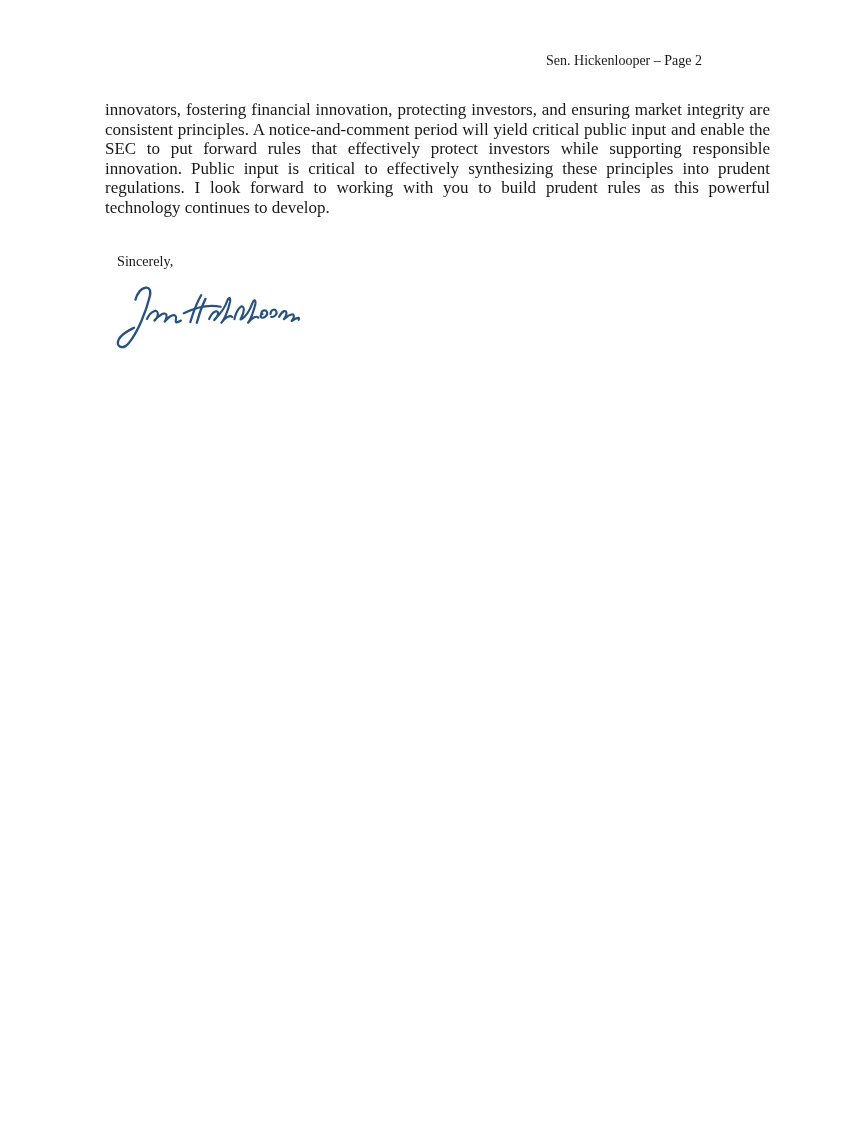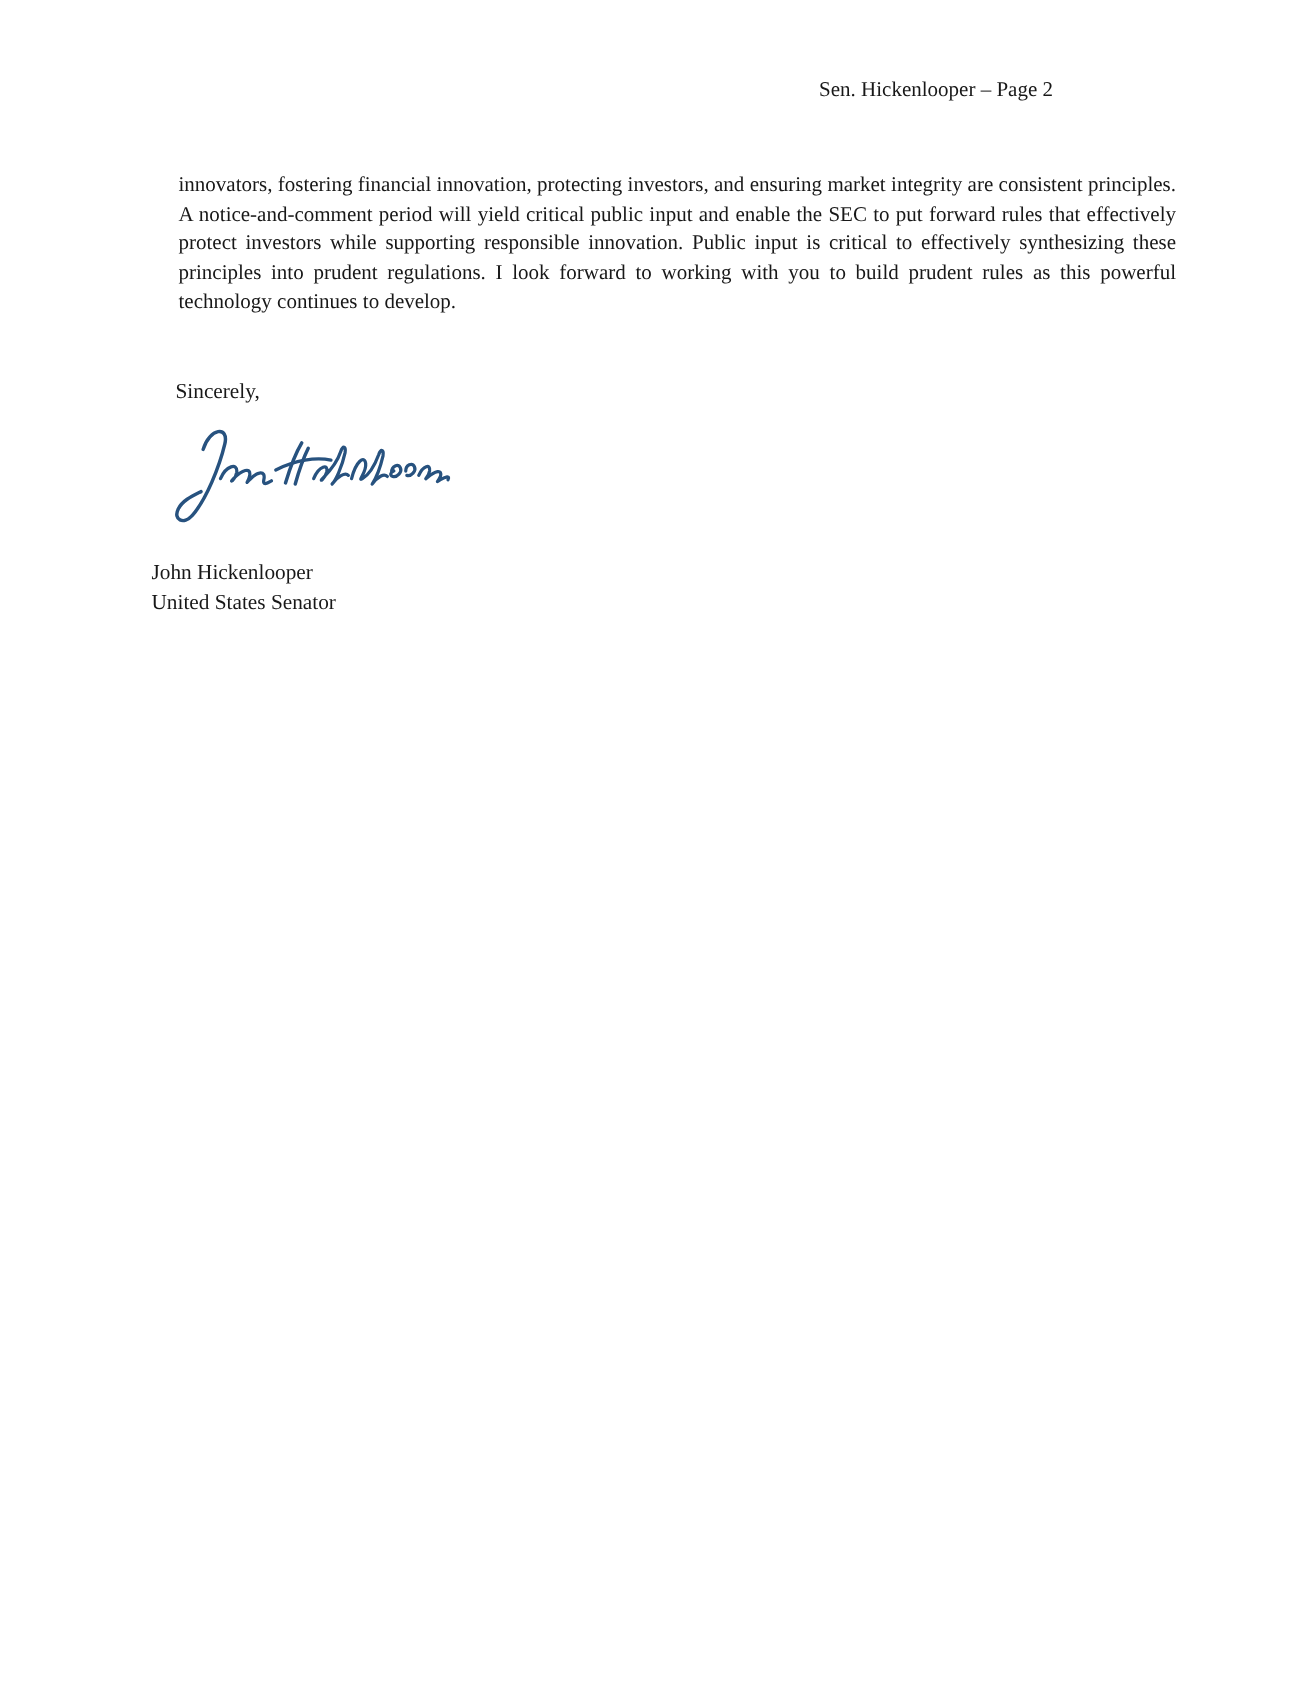--- a/index.html
+++ b/index.html
@@ -22,22 +22,22 @@
     right: 101px;
     font-size: 14px;
     line-height: 18px;
     white-space: nowrap;
   }
   .body-paragraph {
     position: absolute;
     top: 96px;
     left: 101px;
     width: 665px;
-    margin: 18px;
-    font-size: 14px;
+    margin: 4px;
+    font-size: 17px;
     line-height: 19.6px;
     text-align: justify;
     text-justify: inter-word;
   }
   .closing {
     position: absolute;
     top: 236px;
     left: 101px;
     margin: 16px;
     font-size: 14.2px;
@@ -86,18 +86,14 @@
       <path stroke-width="3.2" stroke-linecap="round" stroke-linejoin="round" d="M123 64 C128 46 133 35 135 31" stroke="#27527f"></path>
       <path stroke-width="3" stroke-linecap="round" stroke-linejoin="round" d="M105 51 C123 42 142 39 156 42" stroke="#27527f"></path>
       <path stroke-width="3" stroke-linecap="round" stroke-linejoin="round" d="M140 59 C145 47 154 45 152 53 C150 60 144 63 149 58 C156 51 162 43 165 34 C167 28 170 29 169 35 C166 49 160 61 157 64 C162 57 169 53 172 56" stroke="#27527f"></path>
       <path stroke-width="3" stroke-linecap="round" stroke-linejoin="round" d="M175 59 C179 43 187 37 188 45 C189 53 180 62 185 59 C192 55 197 45 200 37 C202 31 205 32 204 38 C201 51 196 61 194 64 C199 57 205 54 208 57" stroke="#27527f"></path>
       <path stroke-width="3" stroke-linecap="round" stroke-linejoin="round" d="M212 53 C212 47 218 45 220 49 C222 53 217 58 213 57 C210 56 211 53 214 52" stroke="#27527f"></path>
       <path stroke-width="3" stroke-linecap="round" stroke-linejoin="round" d="M225 52 C225 46 231 44 233 48 C235 52 230 57 226 56" stroke="#27527f"></path>
       <path stroke-width="3" stroke-linecap="round" stroke-linejoin="round" d="M237 56 C241 47 248 45 247 52 C246 58 241 61 245 58 C252 52 259 50 257 57 C255 62 252 63 257 60 C262 57 266 56 264 60" stroke="#27527f"></path>
     </svg>
   </div>
 
-  <div class="sig-block">
-    <div>John Hickenlooper</div>
-    <div>United States Senator</div>
-  </div>
 
 </div>
 
 </body></html>

